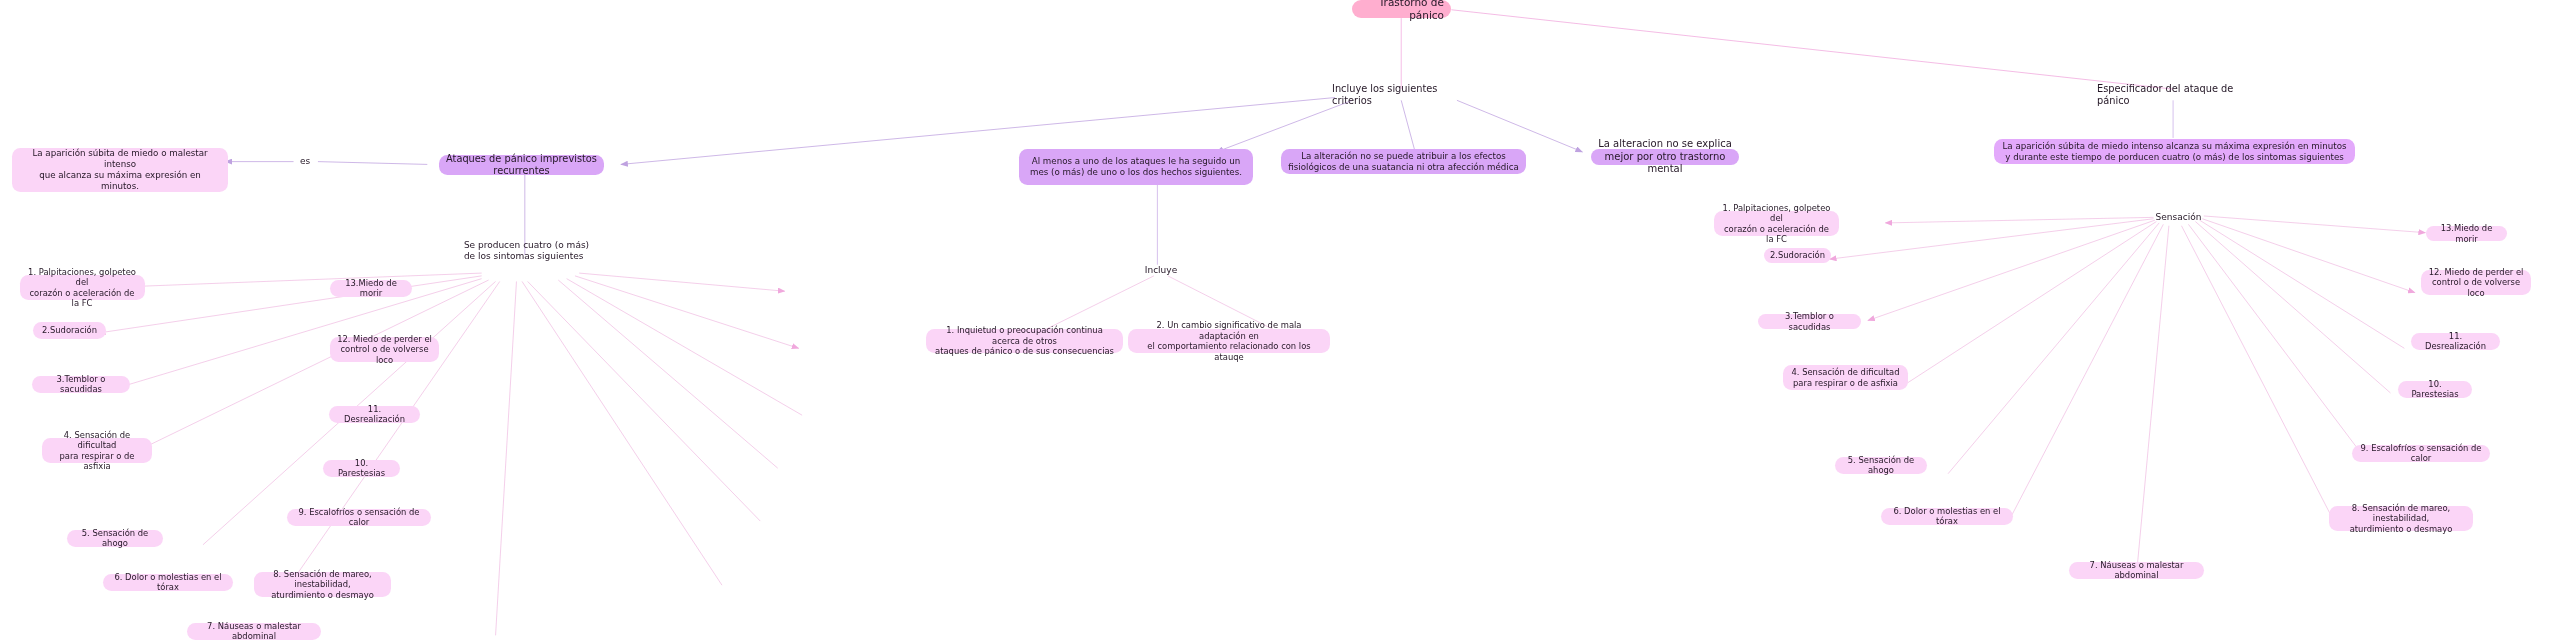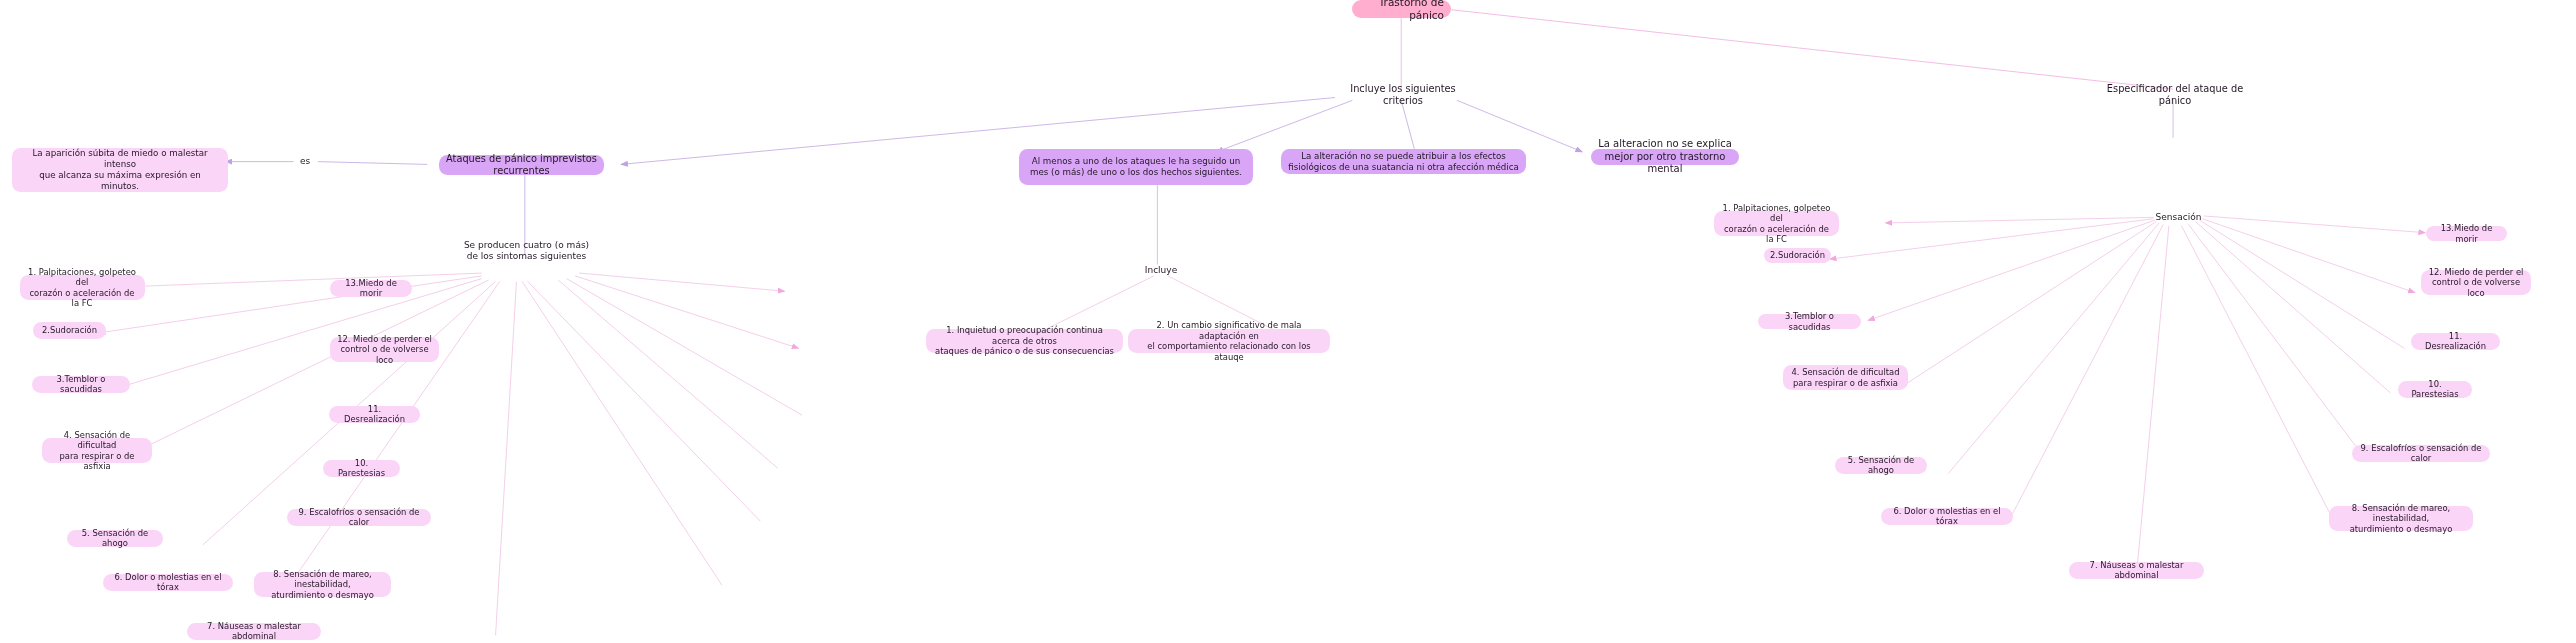--- a/index.html
+++ b/index.html
@@ -27,21 +27,21 @@
   }
   .root{background:#ffaecf;font-size:10.5px;border-radius:9.8px;text-align:right;}
   .lvl2{background:#d9a6f7;font-size:9.8px;}
   .lvl2b{background:#e3a9fb;font-size:9.8px;}
   .sym{background:#fbd5f7;font-size:9px;}
   .plain{
     position:absolute;
     background:transparent;
     color:#241726;
     font-size:9.8px;
-    text-align:center;
+    text-align:left;
     white-space:pre-line;
     line-height:1.25;
     display:flex;align-items:center;justify-content:center;
   }
   .plain.small{font-size:9px;}
 </style>
 </head>
 <body>
 
 <div id="canvas">
@@ -123,20 +123,22 @@
 
   <div class="node lvl2" style="left:1019px;top:149px;width:234px;height:36px;font-size:8.7px;">Al menos a  uno de  los  ataques le  ha  seguido un
 mes (o más) de  uno o los dos  hechos  siguientes.</div>
 
   <div class="node lvl2" style="left:1281px;top:149px;width:245px;height:25px;font-size:8.7px;">La  alteración  no se  puede  atribuir a  los  efectos
 fisiológicos de  una  suatancia ni  otra  afección médica</div>
 
   <div class="node lvl2" style="left:1549px;top:149px;width:148px;height:16px;font-size:10px;margin-left:42px;">La  alteracion no se  explica
 mejor  por  otro  trastorno mental</div>
 
+  <div class="node lvl2b" style="left:1994px;top:139px;width:361px;height:25px;font-size:8.7px;">La  aparición súbita de  miedo  intenso alcanza  su máxima  expresión en minutos
+y durante  este tiempo de  porducen cuatro (o más) de  los  sintomas  siguientes</div>
 
   <div class="plain small" style="left:450px;top:240px;width:153px;height:22px;">Se producen cuatro (o más)
 de los  sintomas  siguientes</div>
 
   <div class="plain small" style="left:1140px;top:264px;width:42px;height:12.5px;">Incluye</div>
 
   <div class="plain small" style="left:2152px;top:211px;width:53px;height:12.5px;">Sensación</div>
 
   <div class="node sym" style="left:926px;top:329px;width:197px;height:24px;font-size:8.4px;">1. Inquietud o preocupación continua  acerca de  otros
 ataques  de  pánico o de  sus consecuencias</div>

